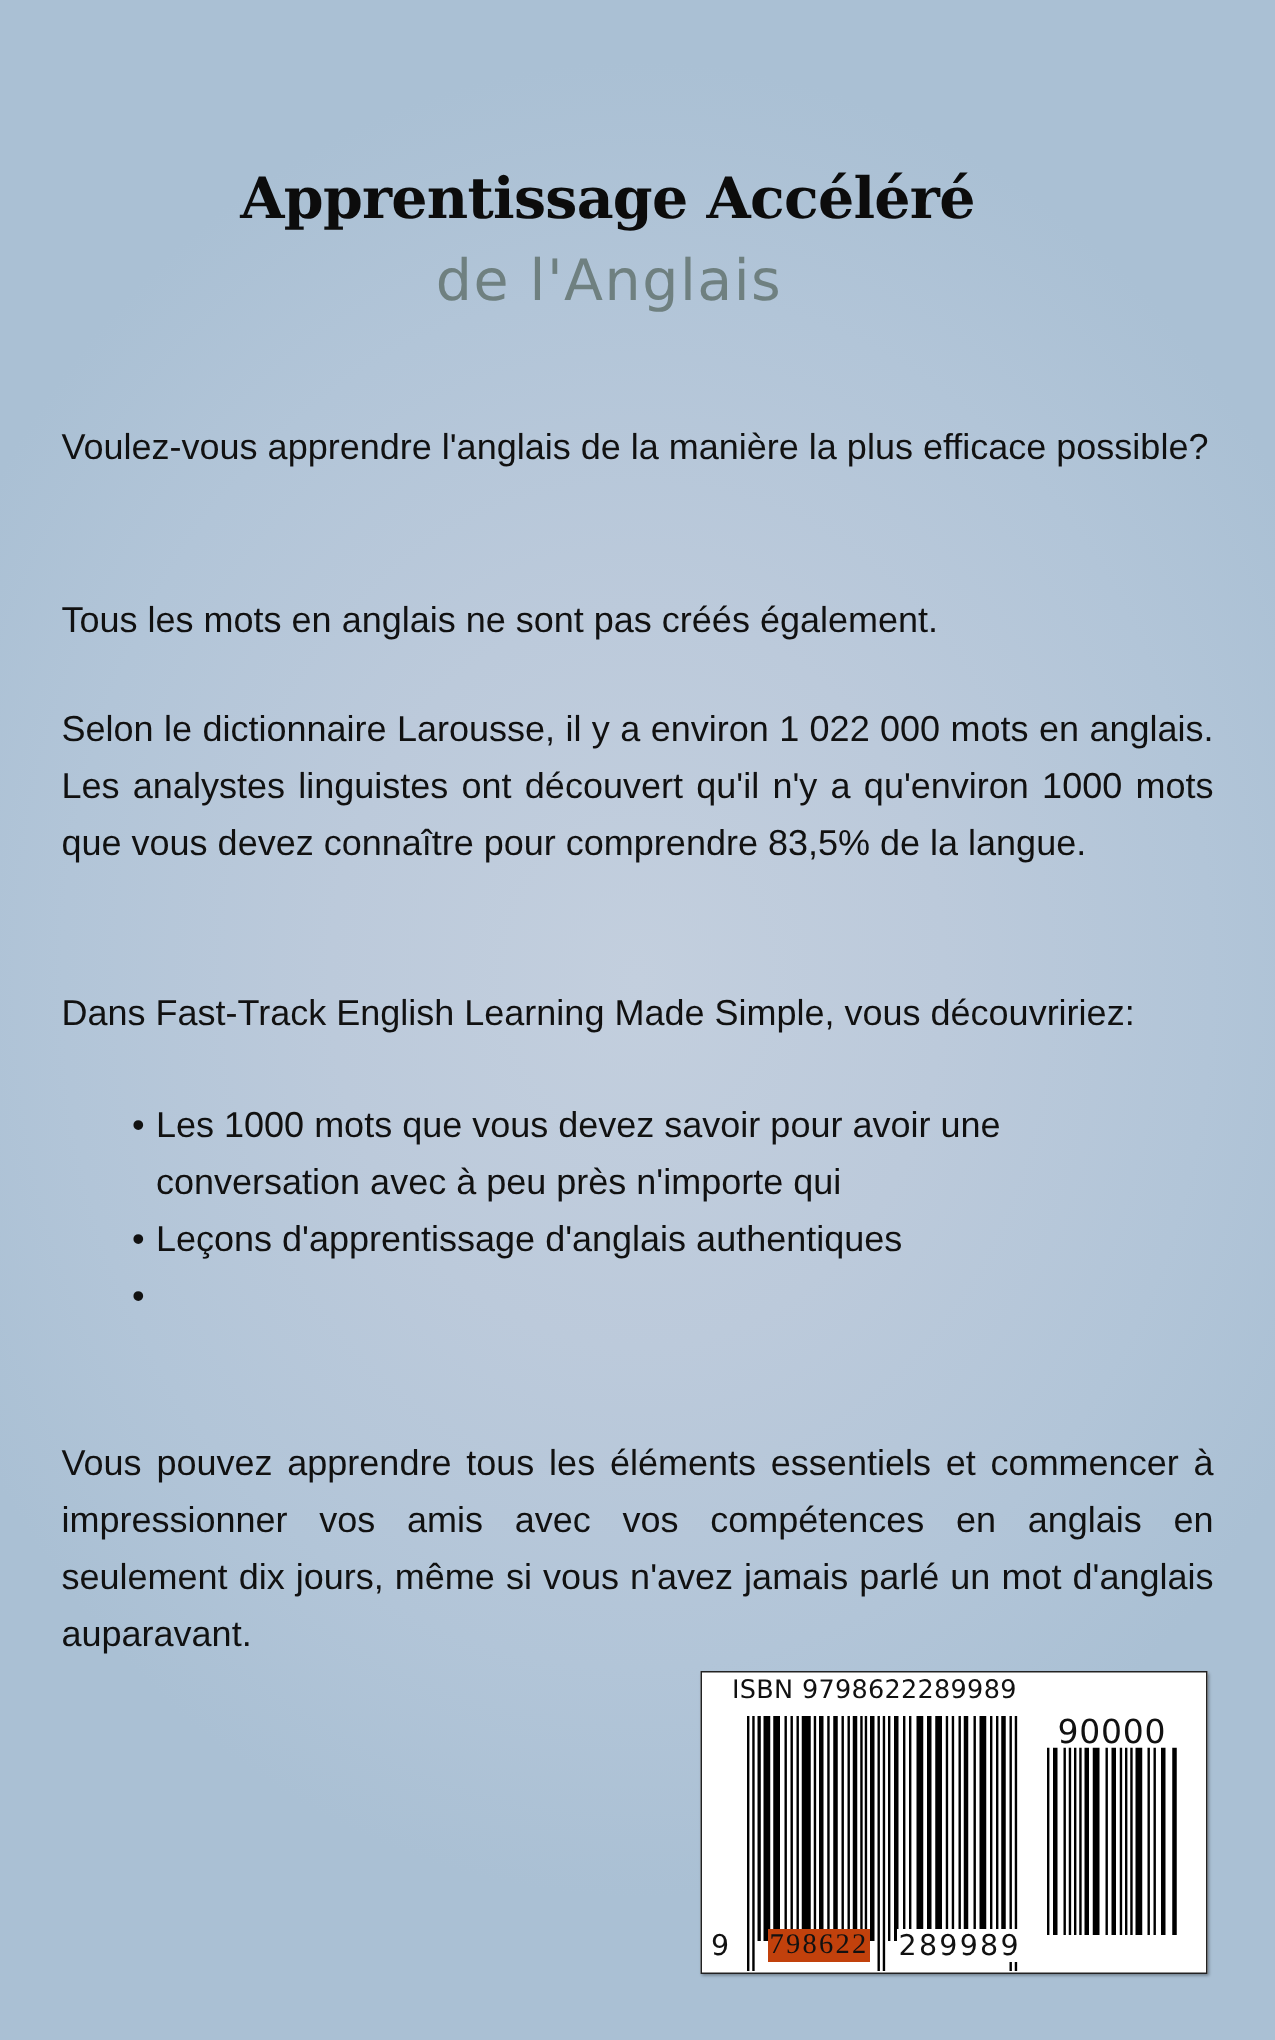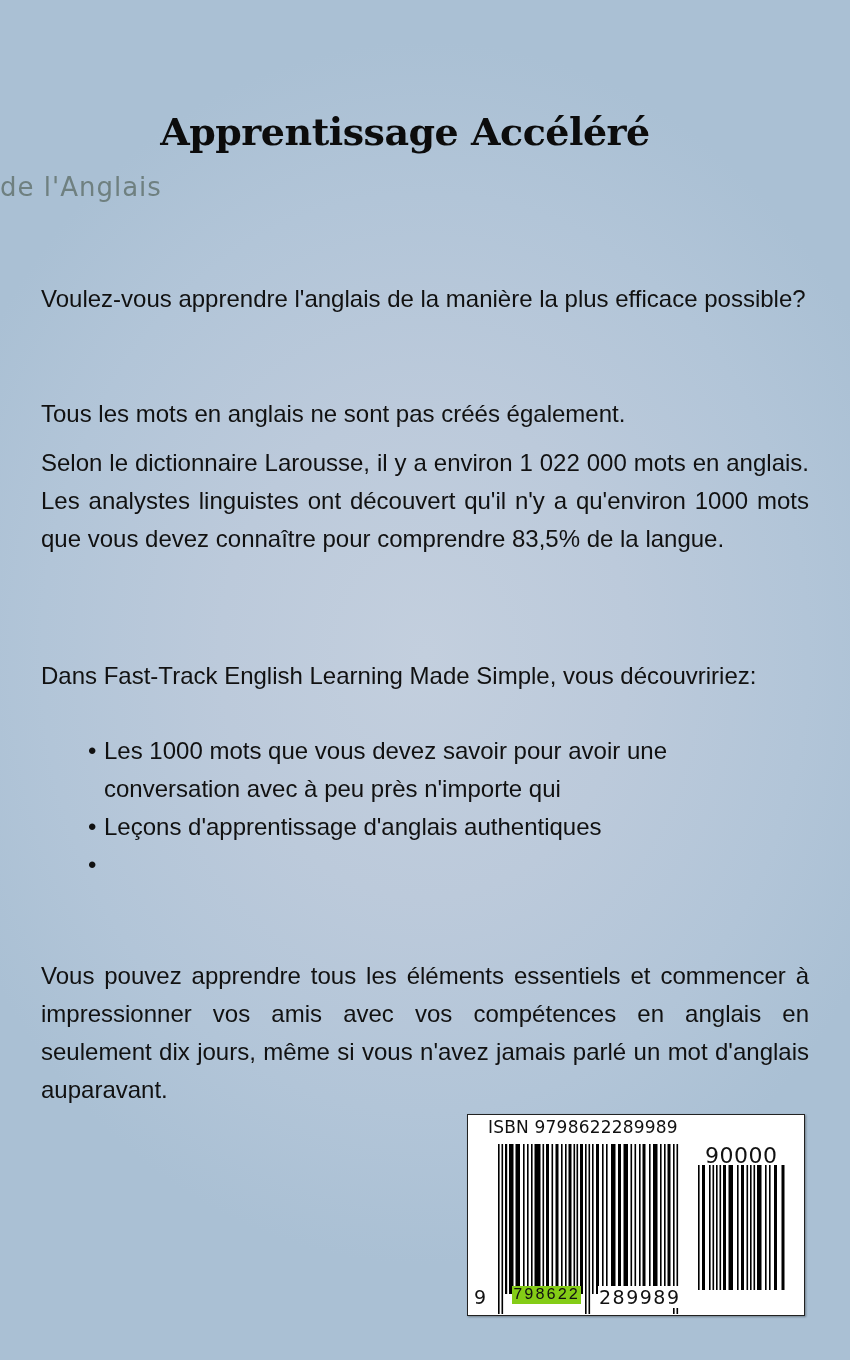--- a/index.html
+++ b/index.html
@@ -30,41 +30,42 @@
       font-size: 38px;
       letter-spacing: -0.5px;
       color: #0c0c0c;
       line-height: 48px;
       padding-left: 0;
     }
     .title-sub {
       position: absolute;
       left: 0; width: 812px;
       top: 163px;
-      font-family: "DejaVu Sans", sans-serif;
-      font-size: 26px;
+      text-align: center;
+      font-family: "DejaVu Sans", sans-serif;
+      font-size: 38px;
       color: #6f8080;
       line-height: 48px;
       letter-spacing: 1px;
     }
     .para {
       position: absolute;
       left: 41px;
       margin: 0;
       font-size: 24px;
       line-height: 38px;
       color: #111;
     }
     .justify {
       text-align: justify;
       text-align-last: left;
     }
     .p1 { top: 280px; width: 768px; }
     .p2 { top: 395px; width: 768px; }
-    .p3 { top: 444px; width: 768px; }
+    .p3 { top: 468px; width: 768px; }
     .p4 { top: 657px; width: 780px; }
     .bullets {
       position: absolute;
       left: 88px;
       top: 732px;
       margin: 0;
       padding: 0;
       list-style: none;
       font-size: 24px;
       line-height: 38px;
@@ -115,25 +116,25 @@
       left: 6px;
       top: 171px;
       font-family: "DejaVu Sans", sans-serif;
       font-size: 19px;
       color: #111;
     }
     .bottom-digits-left {
       position: absolute;
       left: 44px;
       top: 171px;
-      font-family: Liberation Mono, monospace;
-      font-size: 16px;
+      font-family: Liberation Serif, serif;
+      font-size: 19px;
       letter-spacing: 1.5px;
       color: #111;
-      background: #84cc16;
+      background: #c2410c;
       padding: 0 1px;
     }
     .bottom-digits-right {
       position: absolute;
       left: 130px;
       top: 171px;
       font-family: "DejaVu Sans", sans-serif;
       font-size: 19px;
       letter-spacing: 1.5px;
       color: #111;

